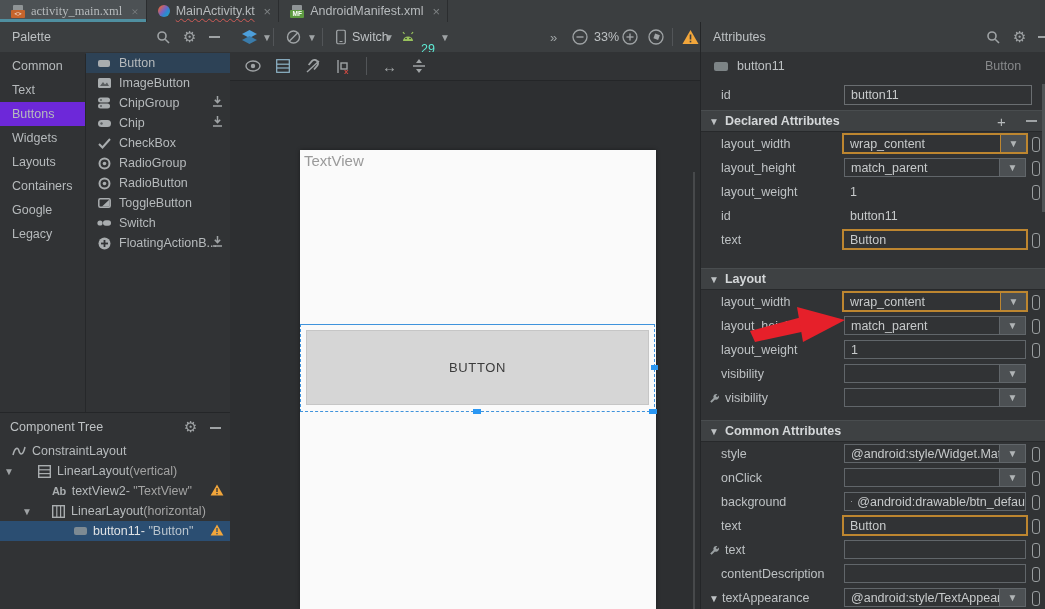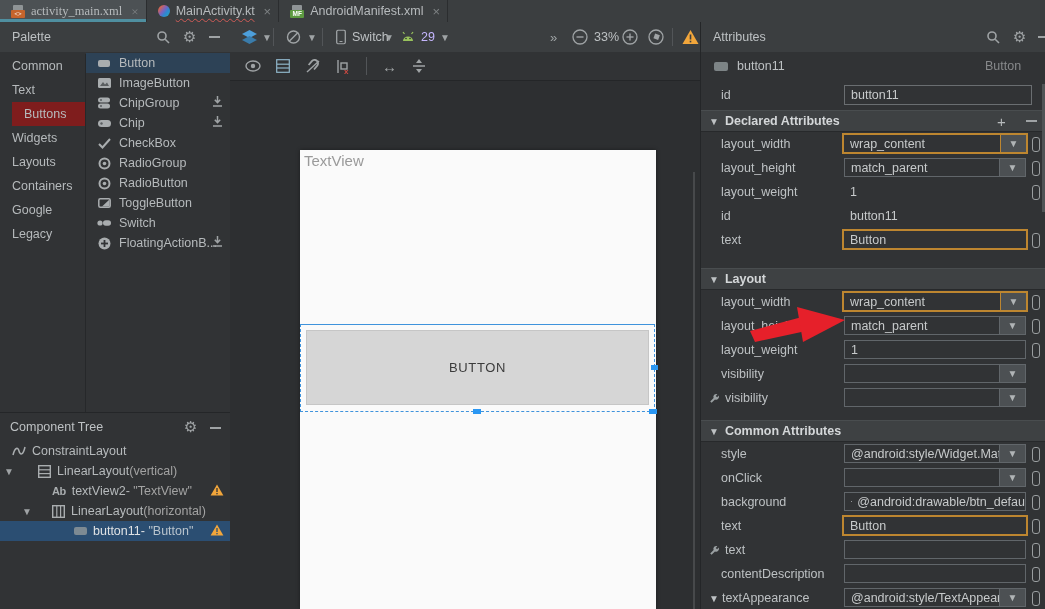--- a/index.html
+++ b/index.html
@@ -36,21 +36,21 @@
   .gear{font-family:"DejaVu Sans",sans-serif;color:#9fa3a5;font-size:15px;line-height:1;}
   .minus{width:11px;height:0;border-top:2px solid #9fa3a5;}
   .ddarrow{color:#9fa3a5;font-size:10px;margin-left:2px;}
   .vdiv{width:1px;height:18px;background:#525558;}
   .chev{color:#9fa3a5;font-size:13px;letter-spacing:-1px;}
 
   
   .palette{position:absolute;left:0;top:52px;width:230px;height:360px;background:#313335;border-right:1px solid #0ea5e9;}
   .palcats{position:absolute;left:0;top:2px;width:85px;bottom:0;border-right:1px solid #26282a;}
   .palcat{height:24px;line-height:24px;padding-left:12px;color:#b6babc;}
-  .palcat.sel{background:#7f1d1d;margin-left:12px;}
+  .palcat.sel{background:#6d28d9;}
   .palcomps{position:absolute;left:86px;top:1px;right:0;}
   .palcomp{height:20px;display:flex;align-items:center;gap:8px;padding-left:11px;position:relative;color:#b6babc;}
   .palcomp.sel{background:#2d4256;}
   .palcomp .dl{position:absolute;right:7px;top:3px;}
   .pic{width:14px;height:14px;display:flex;align-items:center;justify-content:center;flex:0 0 14px;}
 
   
   .tree{position:absolute;left:0;top:412px;width:230px;height:197px;background:#313335;
         border-right:1px solid #242628;border-top:1px solid #242628;}
   .treehdr{height:28px;display:flex;align-items:center;padding-left:10px;position:relative;color:#bdc1c3;}
@@ -185,21 +185,21 @@
       <span class="abs ddarrow" style="left:152px;">▼</span>
       <span class="abs" style="left:170px;">
         <svg width="16" height="12" viewBox="0 0 16 12">
             <path d="M3 10 a5 4.5 0 0 1 10 0 z" fill="#98c25c"></path>
             <line x1="4.5" y1="3" x2="3" y2="1" stroke="#98c25c" stroke-width="1.2"></line>
             <line x1="11.5" y1="3" x2="13" y2="1" stroke="#98c25c" stroke-width="1.2"></line>
             <circle cx="6" cy="7.5" r="0.8" fill="#2d2f31"></circle>
             <circle cx="10" cy="7.5" r="0.8" fill="#2d2f31"></circle>
           </svg>
       </span>
-      <span class="abs" style="left:191px;color:#c4b5fd;">29</span>
+      <span class="abs" style="left:191px;color:#5eead4;margin-top:12px;">29</span>
       <span class="abs ddarrow" style="left:208px;">▼</span>
 
       <span class="abs chev" style="left:320px;">»</span>
       <span class="abs" style="left:342px;">
         <svg width="16" height="16" viewBox="0 0 16 16">
             <circle cx="8" cy="8" r="7" fill="none" stroke="#9fa3a5" stroke-width="1.3"></circle>
             <line x1="4.5" y1="8" x2="11.5" y2="8" stroke="#9fa3a5" stroke-width="1.4"></line>
           </svg>
       </span>
       <span class="abs" style="left:364px;">33%</span>

